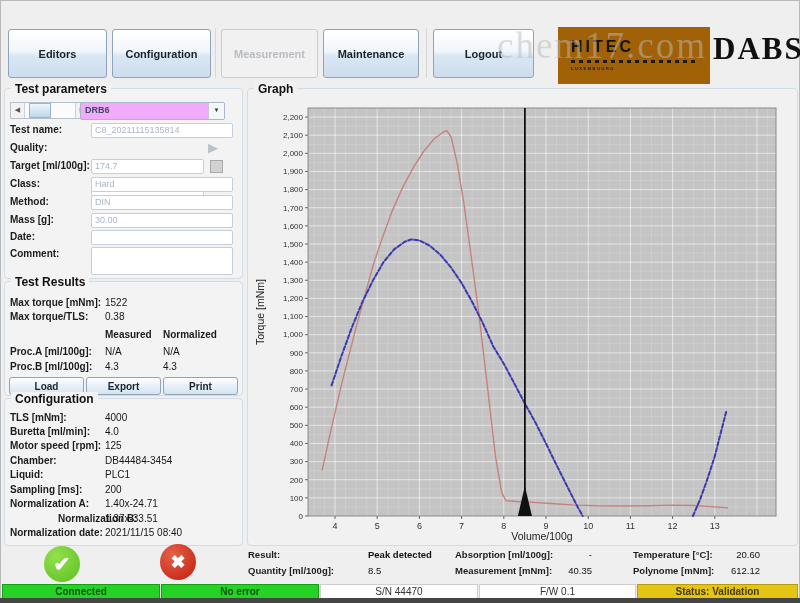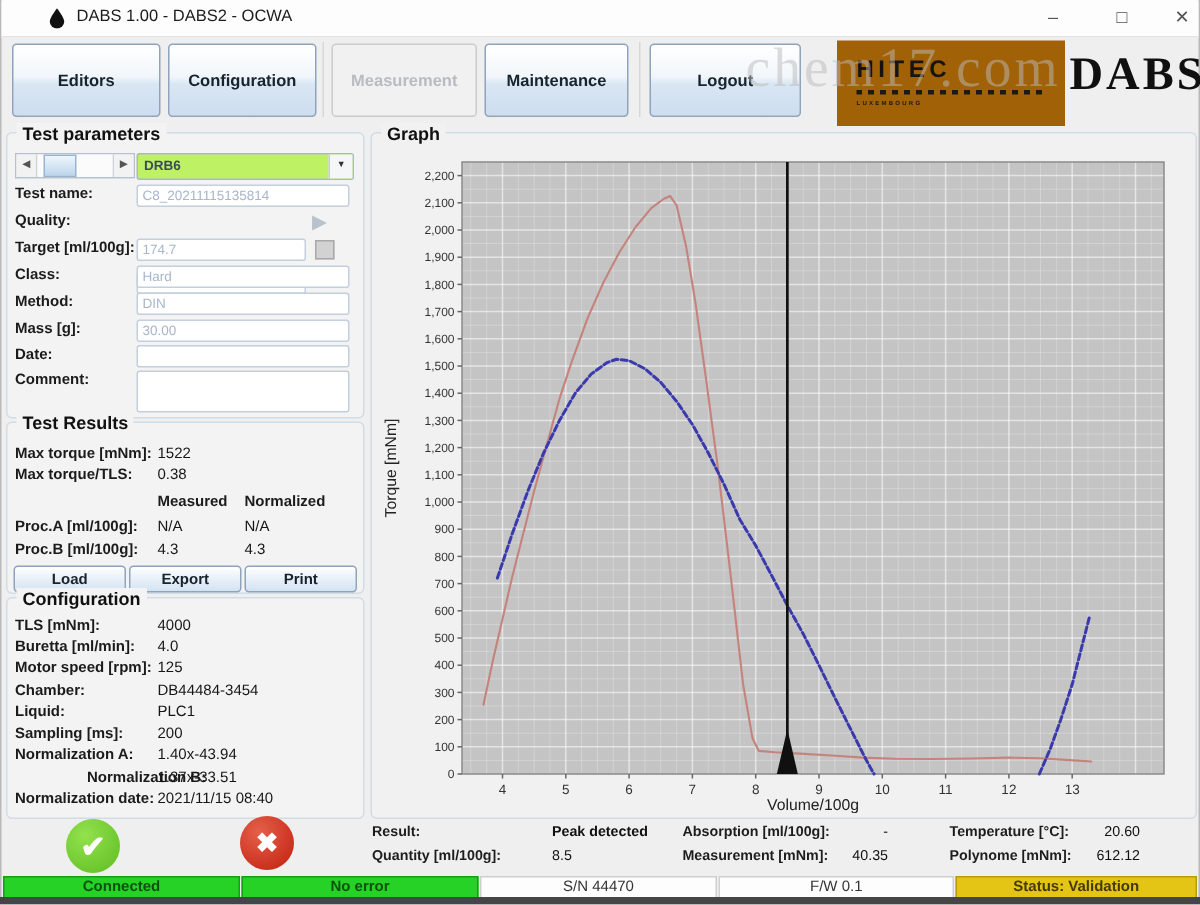--- a/index.html
+++ b/index.html
@@ -39,21 +39,21 @@
   .value-text{position:absolute;font-size:10px;color:#161616;white-space:nowrap;}
 
   
   .hscroll{position:absolute;left:5px;top:13px;width:78px;height:15px;display:flex;border:1px solid #b7c1cb;background:#fff;}
   .sb-btn{width:13px;height:100%;background:#f2f2f2;color:#555;font-size:7px;line-height:14px;text-align:center;flex:none;}
   .sb-left{border-right:1px solid #c9d2da;} .sb-right{border-left:1px solid #c9d2da;}
   .sb-track{flex:1;position:relative;background:#fbfbfb;}
   .sb-thumb{position:absolute;left:4px;top:0;width:22px;height:100%;background:linear-gradient(180deg,#eef6fc,#bdd6ec);border:1px solid #9ab4cf;box-sizing:border-box;}
 
   
-  .combo{position:absolute;left:86px;top:13px;width:143px;height:16px;background:#bef264;border:1px solid #aab7c4;border-radius:2px;display:flex;}
+  .combo{position:absolute;left:75px;top:13px;width:143px;height:16px;background:#f0abfc;border:1px solid #aab7c4;border-radius:2px;display:flex;}
   .combo-text{flex:1;font-size:9px;color:#3c4c5c;font-weight:bold;line-height:15px;padding:0 4px;overflow:hidden;}
   .combo-arrow{width:15px;border-left:1px solid #c3cdd7;background:#f4f6f8;color:#333;font-size:6px;line-height:15px;text-align:center;}
 
   .side-icon{position:absolute;left:203px;font-size:13px;color:#b9c2cb;line-height:13px;}
   .side-square{position:absolute;left:205px;width:11px;height:11px;background:#d2d2d2;border:1px solid #a8a8a8;}
 
   .small-btn{position:absolute;top:95px;height:16px;display:flex;align-items:center;justify-content:center;
     background:linear-gradient(180deg,#ffffff,#e8f0f8 50%,#d4e3f2);border:1px solid #8fa3bc;border-radius:3px;
     font-size:10px;font-weight:bold;color:#17232d;width:73px;}
 
@@ -82,31 +82,20 @@
   .seg-yellow{background:#e4c415;border:1px solid #b89c07;color:#453a02;}
   .bottom-strip{position:absolute;left:0;top:598px;width:800px;height:5px;background:#454545;}
 
   svg text{font-family:"Liberation Sans",sans-serif;}
 </style>
 </head>
 <body>
 
 <div class="window">
 
-  <div class="titlebar">
-    <span class="app-icon">
-      <svg width="12" height="14" viewBox="0 0 12 14">
-          <path d="M6 0.5 C6 0.5 1.2 6.8 1.2 9.3 a4.8 4.8 0 0 0 9.6 0 C10.8 6.8 6 0.5 6 0.5 Z" fill="#111"></path>
-        </svg>
-    </span>
-    <span class="window-title">DABS 1.00 - DABS2 - OCWA</span>
-    <span class="win-btn win-min">–</span>
-    <span class="win-btn win-max">□</span>
-    <span class="win-btn win-close">✕</span>
-  </div>
 
   <div class="toolbutton" style="left:8px;width:97px;">Editors</div>
   <div class="toolbutton" style="left:112px;width:97px;">Configuration</div>
   <div class="tb-sep" style="left:215px;"></div>
   <div class="toolbutton disabled" style="left:221px;width:95px;">Measurement</div>
   <div class="toolbutton" style="left:323px;width:94px;">Maintenance</div>
   <div class="tb-sep" style="left:426px;"></div>
   <div class="toolbutton" style="left:433px;width:99px;">Logout</div>
 
   <div class="hitec-logo">
@@ -188,21 +177,21 @@
     <span class="value-text" style="left:100px;top:27px;">4.0</span>
     <span class="res-label" style="top:41px;">Motor speed [rpm]:</span>
     <span class="value-text" style="left:100px;top:41px;">125</span>
     <span class="res-label" style="top:56px;">Chamber:</span>
     <span class="value-text" style="left:100px;top:56px;">DB44484-3454</span>
     <span class="res-label" style="top:70px;">Liquid:</span>
     <span class="value-text" style="left:100px;top:70px;">PLC1</span>
     <span class="res-label" style="top:85px;">Sampling [ms]:</span>
     <span class="value-text" style="left:100px;top:85px;">200</span>
     <span class="res-label" style="top:99px;">Normalization A:</span>
-    <span class="value-text" style="left:100px;top:99px;">1.40x-43.94</span>
+    <span class="value-text" style="left:100px;top:99px;">1.40x-24.71</span>
     <span class="res-label" style="top:114px;padding-left:48px;">Normalization B:</span>
     <span class="value-text" style="left:100px;top:114px;">1.37x-33.51</span>
     <span class="res-label" style="top:128px;">Normalization date:</span>
     <span class="value-text" style="left:100px;top:128px;">2021/11/15 08:40</span>
   </div>
 
   <div class="ok-circle">✔</div>
   <div class="err-circle">✖</div>
 
   <div class="group" style="left:247px;top:88px;width:549px;height:456px;background:#f1f1f1;">

